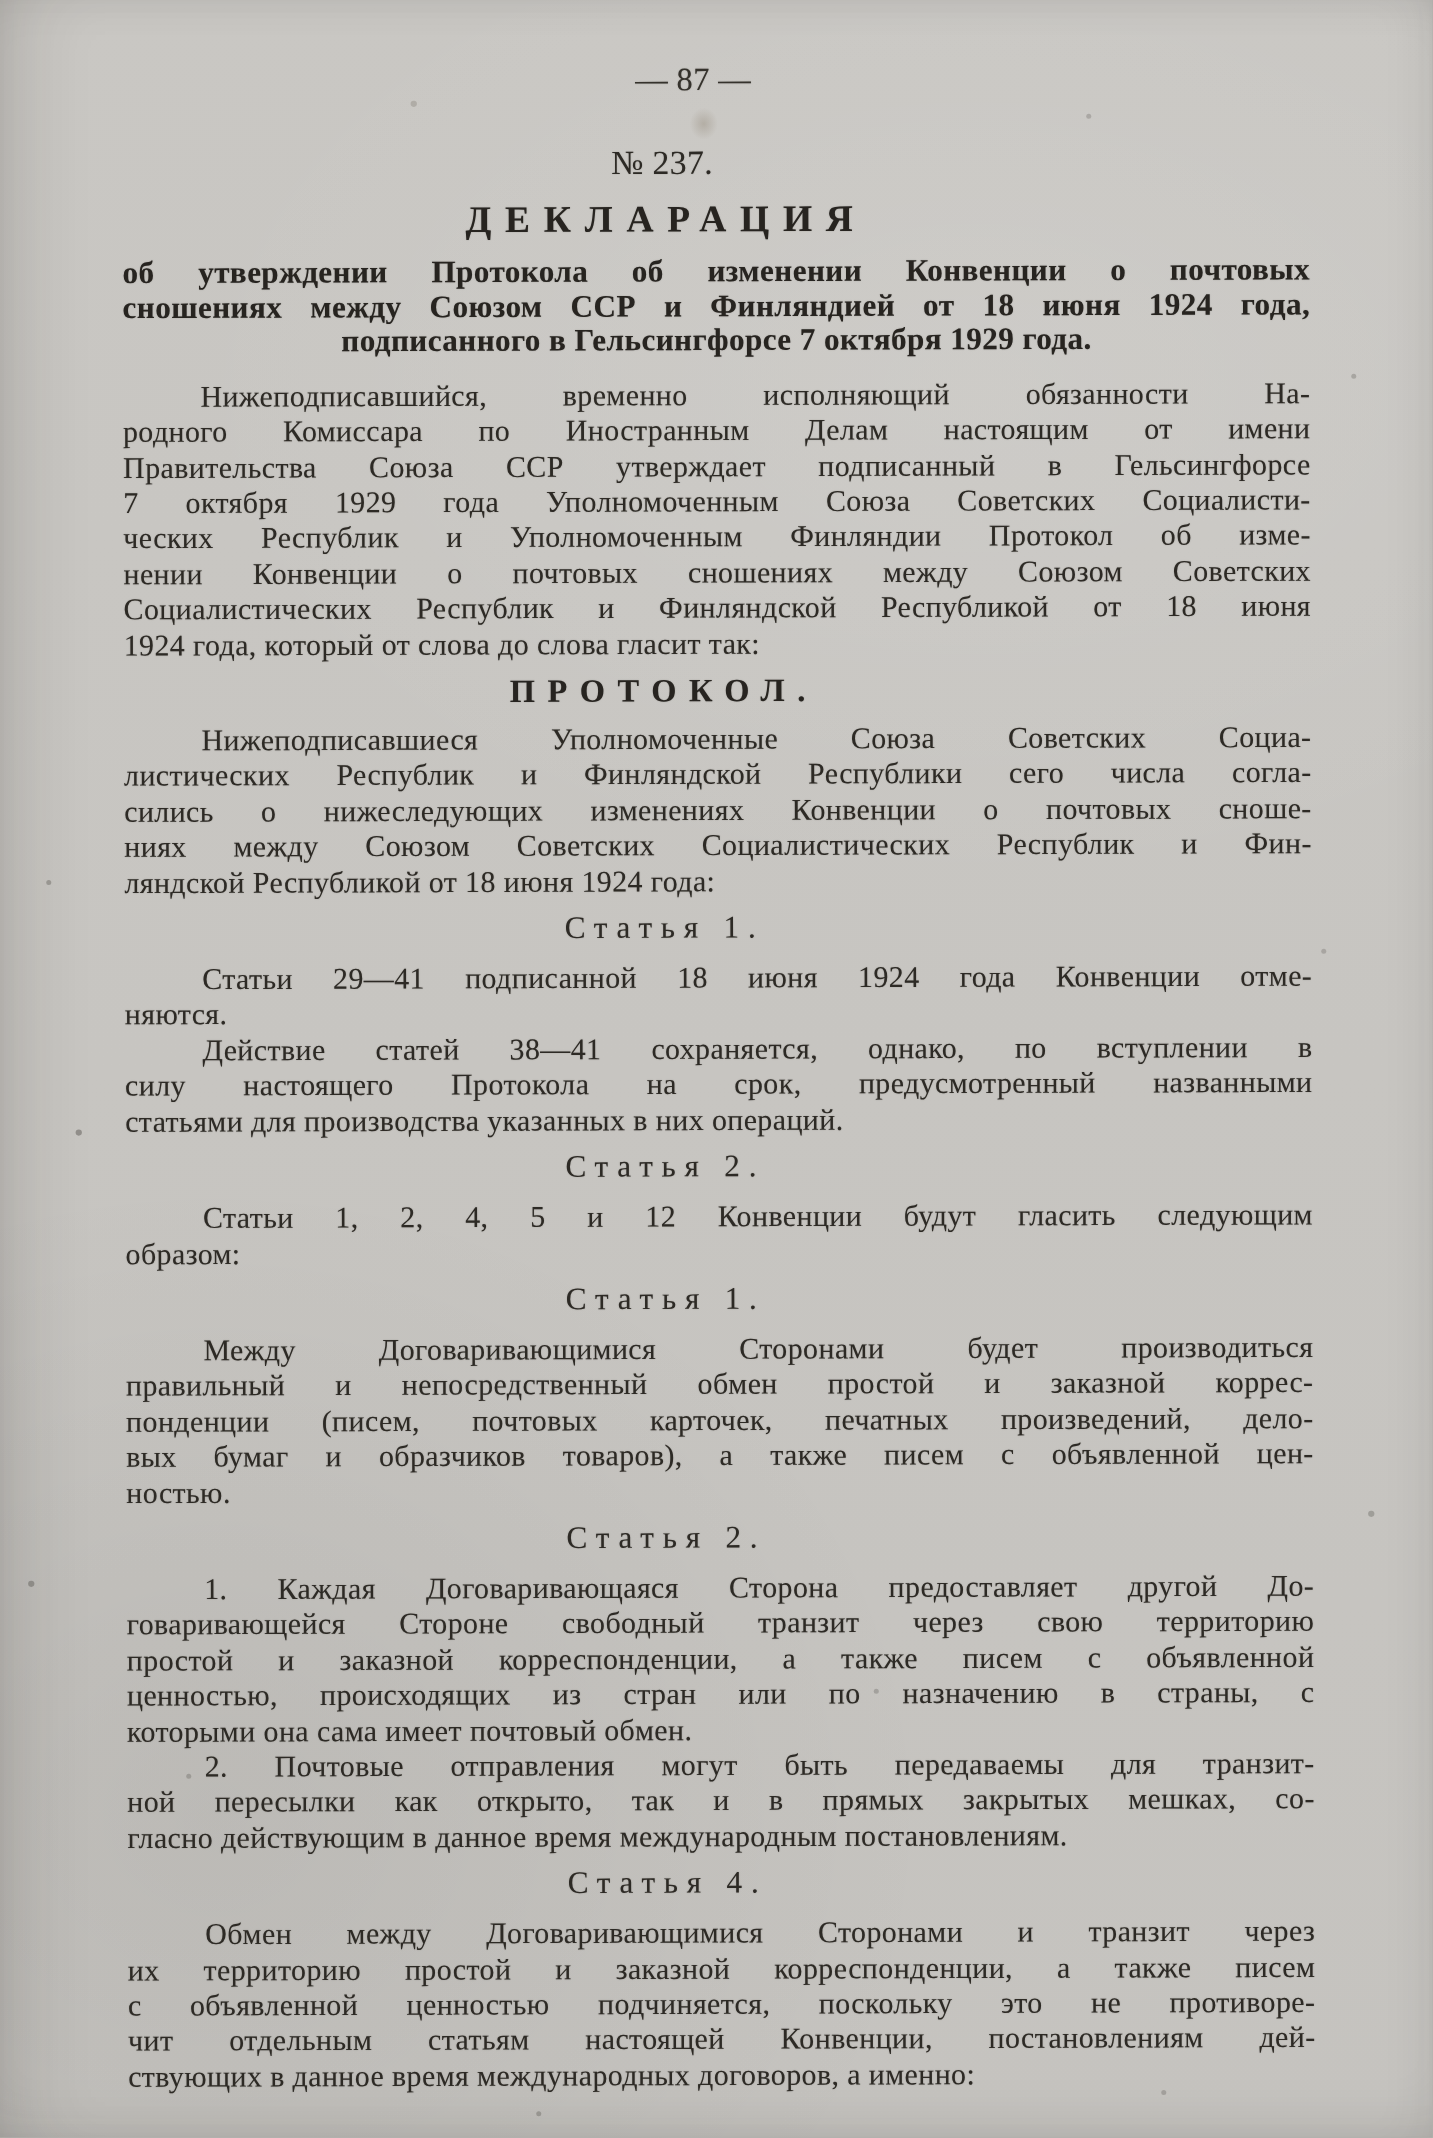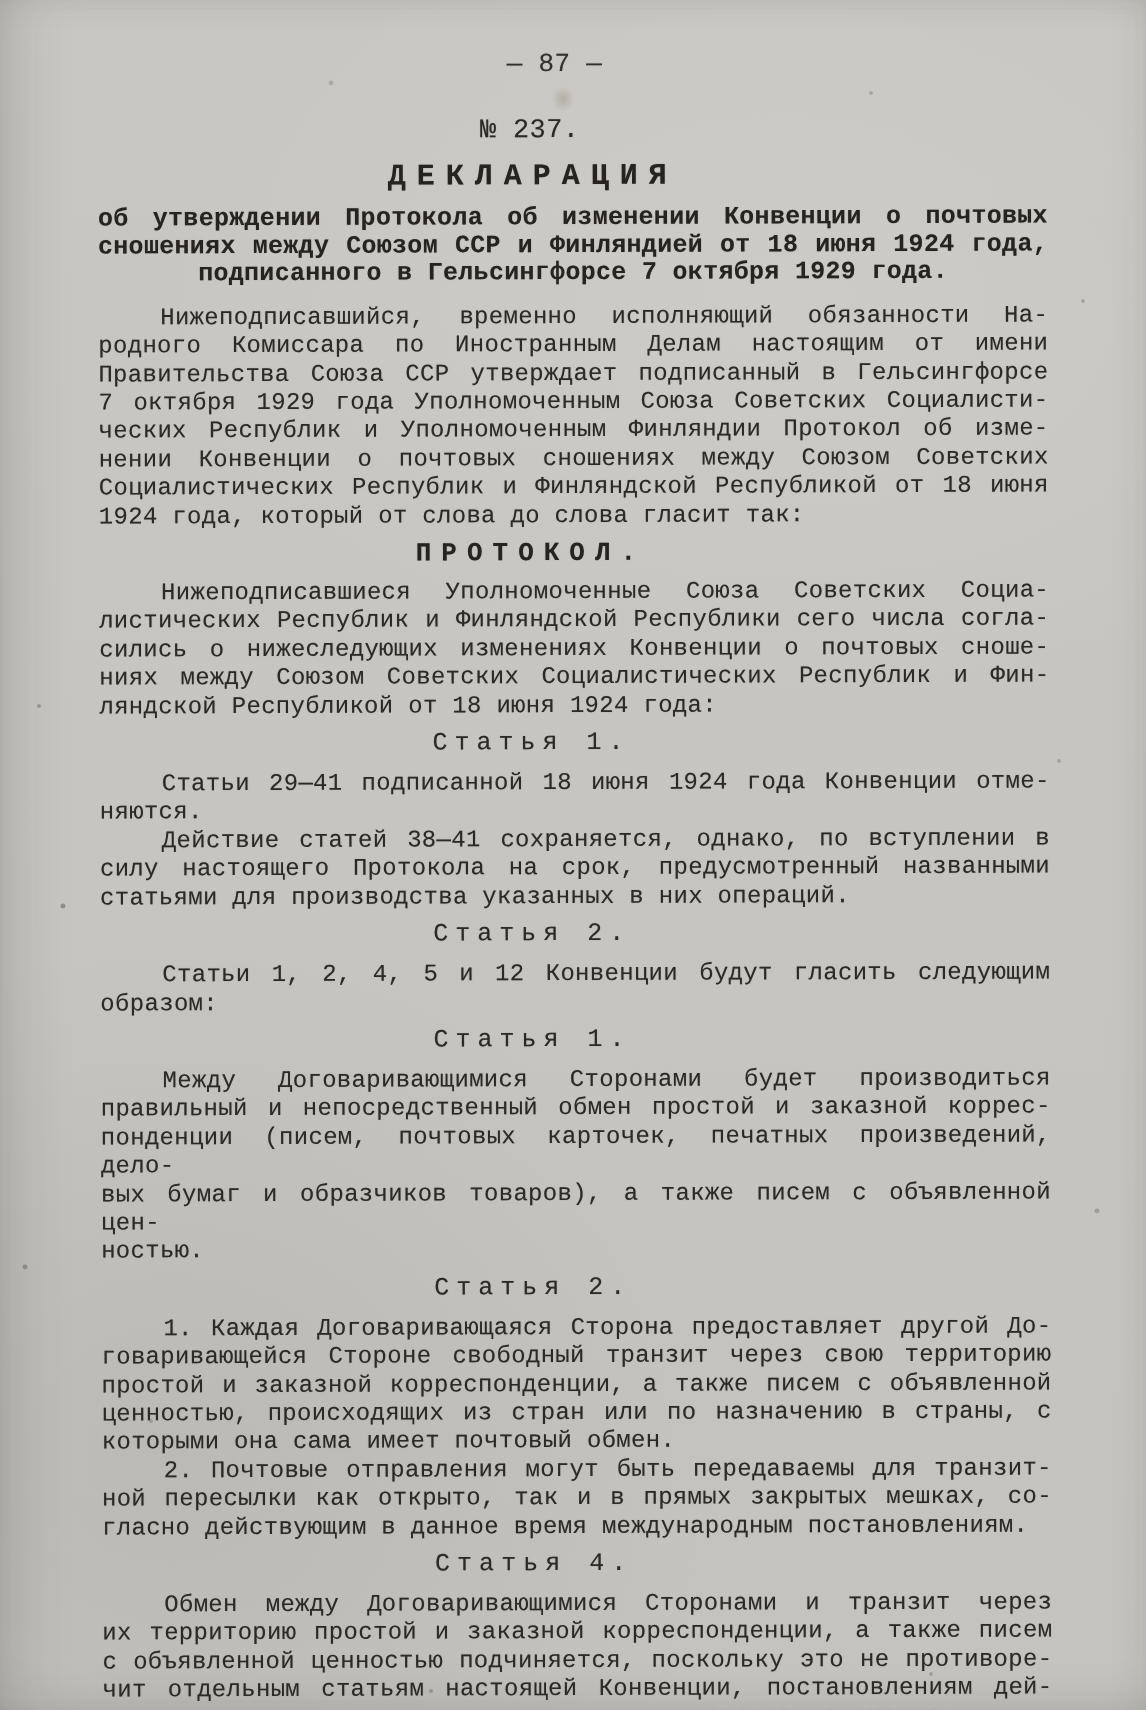--- a/index.html
+++ b/index.html
@@ -16,21 +16,21 @@
     height: 1710px;
     background:
       radial-gradient(1100px 700px at 68% 18%, rgba(255,255,255,0.09), transparent 60%),
       radial-gradient(900px 800px at 15% 85%, rgba(0,0,0,0.05), transparent 65%),
       linear-gradient(#c9c7c3, #c5c3bf);
     box-shadow:
       inset 45px 0 70px -45px rgba(30,28,25,0.22),
       inset -25px 0 50px -35px rgba(30,28,25,0.14),
       inset 0 -35px 60px -45px rgba(30,28,25,0.16),
       inset 0 25px 50px -40px rgba(30,28,25,0.10);
-    font-family: Liberation Mono, monospace;
+    font-family: Liberation Serif, serif;
     color: #2d2a25;
   }
   .stain {
     position: absolute;
     left: 548px; top: 82px;
     width: 30px; height: 34px;
     background: radial-gradient(closest-side, rgba(125,112,92,0.30), rgba(125,112,92,0.0) 75%);
     border-radius: 50%;
   }
   .specks {

